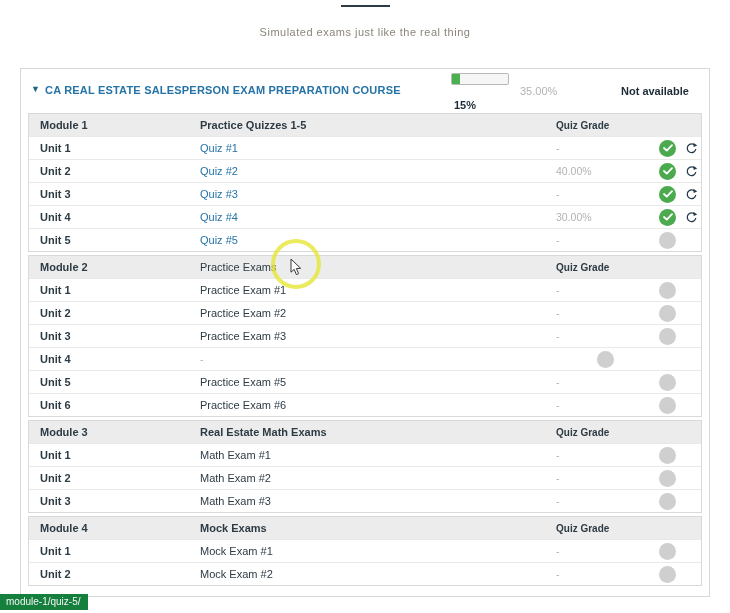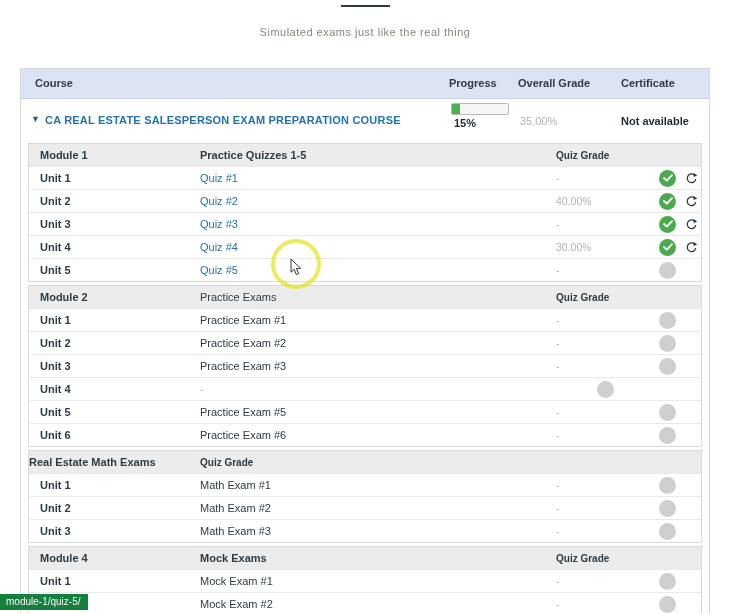--- a/index.html
+++ b/index.html
@@ -21,21 +21,21 @@
   }
   .ct-header span{position:absolute;top:8px;}
   .h-course{left:14px}.h-progress{left:428px}.h-grade{left:497px}.h-cert{left:600px}
 
   .course-row{position:relative;height:43px;font-size:11px;}
   .caret{position:absolute;left:10px;top:15px;color:#1f657f;font-size:9px;cursor:pointer;}
   .course-title{position:absolute;left:24px;top:15px;color:var(--link-blue,#2573a7);font-weight:bold;letter-spacing:.2px;cursor:pointer;text-decoration:none;}
   .progress-wrap{position:absolute;left:430px;top:4px;width:58px;}
   .progress-bar{width:58px;height:12px;border:1px solid #b9b9b9;background:#f6f6f6;border-radius:2px;box-sizing:border-box;}
   .progress-fill{height:100%;background:var(--progress-green,#4caf50);}
-  .progress-label{margin-top:2px;font-weight:bold;color:#1d2b36;font-size:11px;padding-left:3px;}
+  .progress-label{margin-top:14px;font-weight:bold;color:#1d2b36;font-size:11px;padding-left:3px;}
   .overall-grade{position:absolute;left:499px;top:16px;color:var(--grade-text-gray,#b3b3b3);}
   .certificate{position:absolute;left:600px;top:16px;font-weight:bold;color:#1d2b36;}
 
   .modules{margin:1px 7px 10px 7px;}
   .module{border:1px solid #d9d9d9;margin-bottom:3px;background:#15803d;}
   .module-header,.unit-row{
     display:grid;grid-template-columns:171px 356px 98px 27px 1fr;
     align-items:center;font-size:11px;
   }
   .module-header{height:22px;background:var(--module-header-bg,#ececec);font-weight:bold;color:var(--text-dark,#2d3b45);}
@@ -61,26 +61,20 @@
     background:#15803d;color:#f4f4f4;font-size:10px;padding:2px 8px 3px 6px;
   }
 </style>
 </head>
 <body>
 
 <div class="top-line"></div>
 <div class="tagline">Simulated exams just like the real thing</div>
 
 <div class="course-table">
-  <div class="ct-header">
-    <span class="h-course">Course</span>
-    <span class="h-progress">Progress</span>
-    <span class="h-grade">Overall Grade</span>
-    <span class="h-cert">Certificate</span>
-  </div>
 
   <div class="course-row">
     <span class="caret">▼</span>
     <a class="course-title">CA REAL ESTATE SALESPERSON EXAM PREPARATION COURSE</a>
     <div class="progress-wrap">
       <div class="progress-bar">
         <div class="progress-fill" id="progress-fill" style="width: 15%;"></div>
       </div>
       <div class="progress-label">15%</div>
     </div>
@@ -244,20 +238,21 @@
           <div class="c-item"><span class="item-name ">Practice Exam #6</span></div>
           <div class="c-grade">-</div>
           <div class="c-status">
             <span class="status-circle incomplete"></span>
           </div>
           <div class="c-retry"></div>
         </div>
       </section>
       <section class="module">
         <div class="module-header">
+          <div class="c-unit">Module 3</div>
           <div class="c-item" style="font-weight:bold">Real Estate Math Exams</div>
           <div class="c-grade">Quiz Grade</div>
           <div class="c-status"></div>
           <div class="c-retry"></div>
         </div>
         <div class="unit-row">
           <div class="c-unit">Unit 1</div>
           <div class="c-item"><span class="item-name ">Math Exam #1</span></div>
           <div class="c-grade">-</div>
           <div class="c-status">

